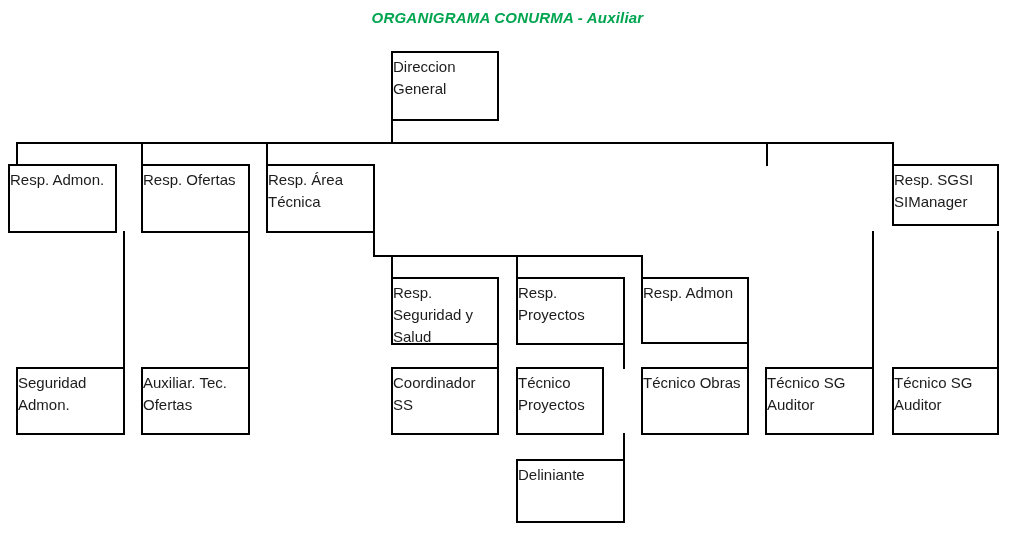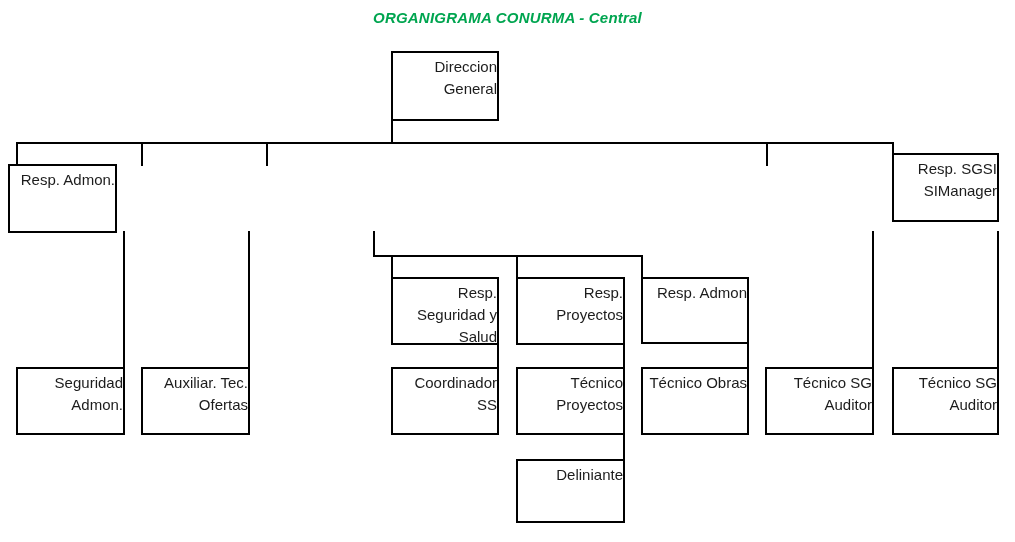--- a/index.html
+++ b/index.html
@@ -28,37 +28,37 @@
     letter-spacing: 0.2px;
   }
   .node {
     position: absolute;
     box-sizing: border-box;
     border: 2px solid #000000;
     background: #FFFFFF;
     color: #1C1C1C;
     font-size: 15px;
     line-height: 22px;
-    text-align: right;
+    text-align: left;
     padding-top: 3px;
     white-space: pre-line;
     z-index: 2;
   }
   .ln {
     position: absolute;
     background: #000000;
     z-index: 1;
   }
 </style>
 </head>
 <body>
 
 <div class="canvas">
 
-  <div class="title">ORGANIGRAMA CONURMA - Central</div>
+  <div class="title">ORGANIGRAMA CONURMA - Auxiliar</div>
 
   <div class="ln" style="left:391px;top:119px;width:2px;height:25px"></div>
   <div class="ln" style="left:16px;top:142px;width:878px;height:2px"></div>
   <div class="ln" style="left:16px;top:142px;width:2px;height:24px"></div>
   <div class="ln" style="left:141px;top:142px;width:2px;height:24px"></div>
   <div class="ln" style="left:266px;top:142px;width:2px;height:24px"></div>
   <div class="ln" style="left:766px;top:142px;width:2px;height:24px"></div>
   <div class="ln" style="left:892px;top:142px;width:2px;height:24px"></div>
   <div class="ln" style="left:373px;top:231px;width:2px;height:26px"></div>
   <div class="ln" style="left:373px;top:255px;width:270px;height:2px"></div>
@@ -71,37 +71,40 @@
   <div class="ln" style="left:997px;top:231px;width:2px;height:138px"></div>
   <div class="ln" style="left:497px;top:343px;width:2px;height:26px"></div>
   <div class="ln" style="left:623px;top:343px;width:2px;height:26px"></div>
   <div class="ln" style="left:747px;top:343px;width:2px;height:26px"></div>
   <div class="ln" style="left:623px;top:433px;width:2px;height:28px"></div>
 
   <div class="node" style="left:391px;top:51px;width:108px;height:70px">Direccion
 General</div>
 
   <div class="node" style="left:8px;top:164px;width:109px;height:69px">Resp. Admon.</div>
-  <div class="node" style="left:892px;top:153px;width:107px;height:69px">Resp. SGSI
+  <div class="node" style="left:141px;top:164px;width:109px;height:69px">Resp. Ofertas</div>
+  <div class="node" style="left:266px;top:164px;width:109px;height:69px">Resp. Área
+Técnica</div>
+  <div class="node" style="left:892px;top:164px;width:107px;height:62px">Resp. SGSI
 SIManager</div>
 
   <div class="node" style="left:391px;top:277px;width:108px;height:68px">Resp.
 Seguridad y
 Salud</div>
   <div class="node" style="left:516px;top:277px;width:109px;height:68px">Resp.
 Proyectos</div>
   <div class="node" style="left:641px;top:277px;width:108px;height:67px">Resp. Admon</div>
 
   <div class="node" style="left:16px;top:367px;width:109px;height:68px">Seguridad
 Admon.</div>
   <div class="node" style="left:141px;top:367px;width:109px;height:68px">Auxiliar. Tec.
 Ofertas</div>
   <div class="node" style="left:391px;top:367px;width:108px;height:68px">Coordinador
 SS</div>
-  <div class="node" style="left:516px;top:367px;width:109px;height:68px">Técnico
+  <div class="node" style="left:516px;top:367px;width:88px;height:68px">Técnico
 Proyectos</div>
   <div class="node" style="left:641px;top:367px;width:108px;height:68px">Técnico Obras</div>
   <div class="node" style="left:765px;top:367px;width:109px;height:68px">Técnico SG
 Auditor</div>
   <div class="node" style="left:892px;top:367px;width:107px;height:68px">Técnico SG
 Auditor</div>
 
   <div class="node" style="left:516px;top:459px;width:109px;height:64px">Deliniante</div>
 
 </div>

